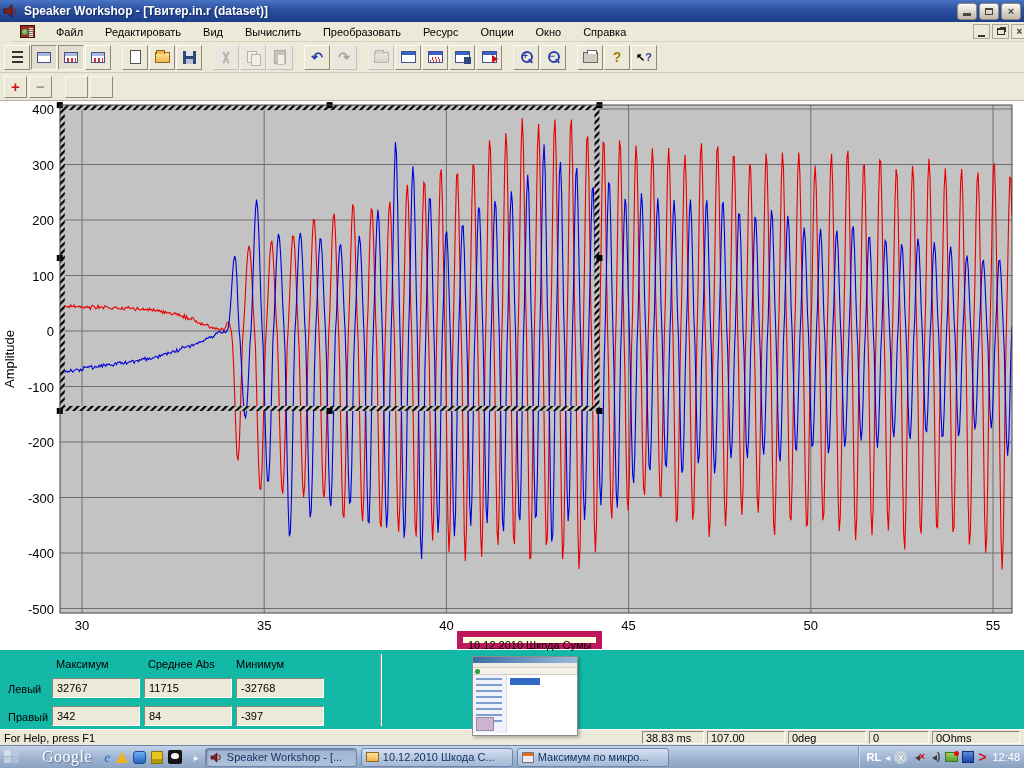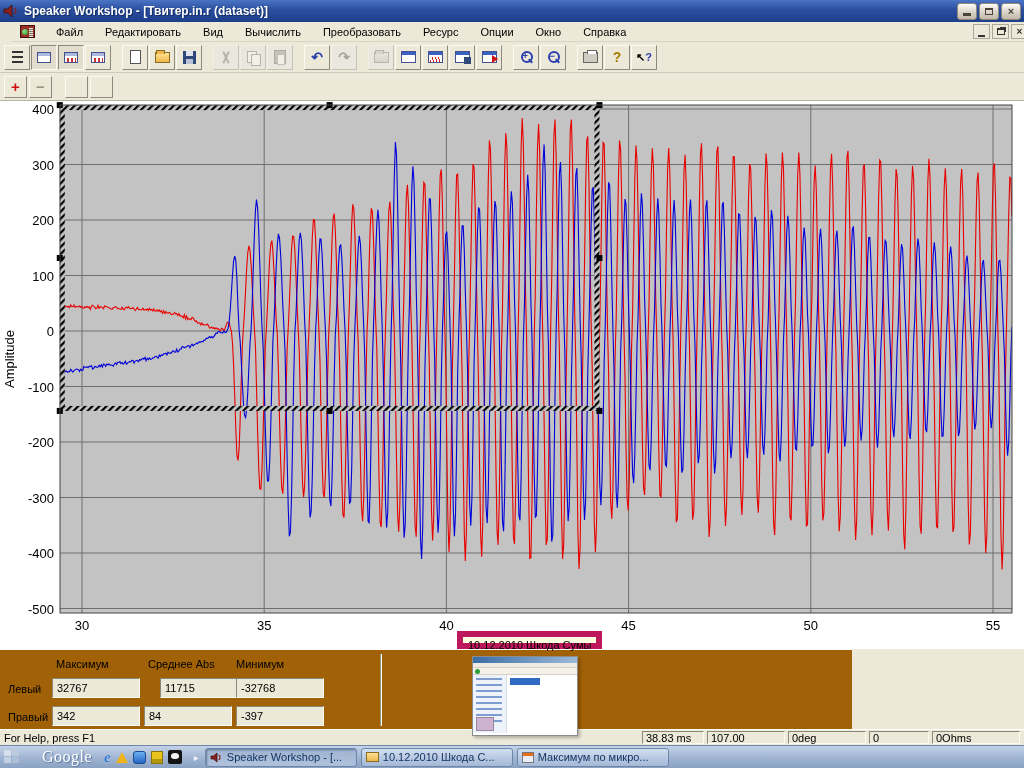--- a/index.html
+++ b/index.html
@@ -80,21 +80,21 @@
   .ic-zoom::before { content:""; position:absolute; left:1px; top:0; width:8px; height:8px; border:2px solid #2b3fae; border-radius:50%; }
   .ic-zoom::after { content:""; position:absolute; left:8px; top:9px; width:5px; height:2px; background:#2b3fae; transform:rotate(45deg); }
   .ic-zoom span { position:absolute; left:3px; top:0px; font-size:9px; font-weight:bold; color:#2b3fae; }
   .ic-print { width:15px; height:11px; background:#cfccc2; border:1px solid #666; position:relative; }
   .ic-print::before { content:""; position:absolute; left:3px; top:-3px; width:8px; height:3px; background:#fff; border:1px solid #666; border-bottom:none; }
   .ic-help { color:#a87d00; font-weight:bold; font-size:14px; line-height:1; }
   .ic-chelp { font-size:11px; font-weight:bold; color:#000; }
   .ic-chelp b { color:#2b3fae; }
 
   
-  .stats { position:absolute; left:0; top:649px; width:852px; height:80px; background:#a16207; border-top:1px solid #fff;padding-left:8px; }
+  .stats { position:absolute; left:0; top:649px; width:1024px; height:80px; background:#14b8a6; border-top:1px solid #fff;padding-left:8px; }
   .stats .hdr { position:absolute; top:8px; color:#000; }
   .stat-label { position:absolute; color:#000; }
   .stat-box { position:absolute; width:88px; height:20px; border:1px solid; border-color:#8a8778 #fdfbf3 #fdfbf3 #8a8778;
     background:#ece9d8; padding:3px 4px; color:#000; }
   .stats .vdiv { position:absolute; left:380px; top:4px; width:2px; height:72px;
     border-left:1px solid #9a9685; border-right:1px solid #fff; }
 
   
   .statusbar { position:absolute; left:0; top:729px; width:1024px; height:16px; background:#ece9d8;
     border-top:1px solid #fff; display:flex; align-items:center; padding:0 4px; color:#000; }
@@ -360,21 +360,21 @@
     <text transform="translate(14,258) rotate(-90)" text-anchor="middle">Amplitude</text>
   </svg>
 
   <div class="stats">
     <span class="hdr" style="left:56px">Максимум</span>
     <span class="hdr" style="left:148px">Среднее Abs</span>
     <span class="hdr" style="left:236px">Минимум</span>
     <span class="stat-label" style="left:8px;top:33px">Левый</span>
     <span class="stat-label" style="left:8px;top:61px">Правый</span>
     <div class="stat-box" style="left:52px;top:28px">32767</div>
-    <div class="stat-box" style="left:160px;top:28px">11715</div>
+    <div class="stat-box" style="left:144px;top:28px">11715</div>
     <div class="stat-box" style="left:236px;top:28px">-32768</div>
     <div class="stat-box" style="left:52px;top:56px">342</div>
     <div class="stat-box" style="left:144px;top:56px">84</div>
     <div class="stat-box" style="left:236px;top:56px">-397</div>
     <div class="vdiv"></div>
   </div>
 
   <div class="tooltip">10.12.2010 Шкода Сумы</div>
   <div class="thumb">
     <div class="t-title"></div>
@@ -421,15 +421,26 @@
       <span class="lbl">Speaker Workshop - [...</span>
     </div>
     <div class="taskbtn">
       <span class="tb-folder"></span>
       <span class="lbl">10.12.2010 Шкода С...</span>
     </div>
     <div class="taskbtn">
       <span class="tb-set"></span>
       <span class="lbl">Максимум по микро...</span>
     </div>
+    <div class="tray">
+      <span class="lang">RL</span>
+      <span class="tchev">◂</span>
+      <span class="tri-x">x</span>
+      <span class="tri-mute"></span>
+      <span class="tri-snd"></span>
+      <span class="tri-green"></span>
+      <span class="tri-blue"></span>
+      <span class="tri-red">&gt;</span>
+      <span class="clock">12:48</span>
+    </div>
   </div>
 
 </div>
 
 </body></html>

